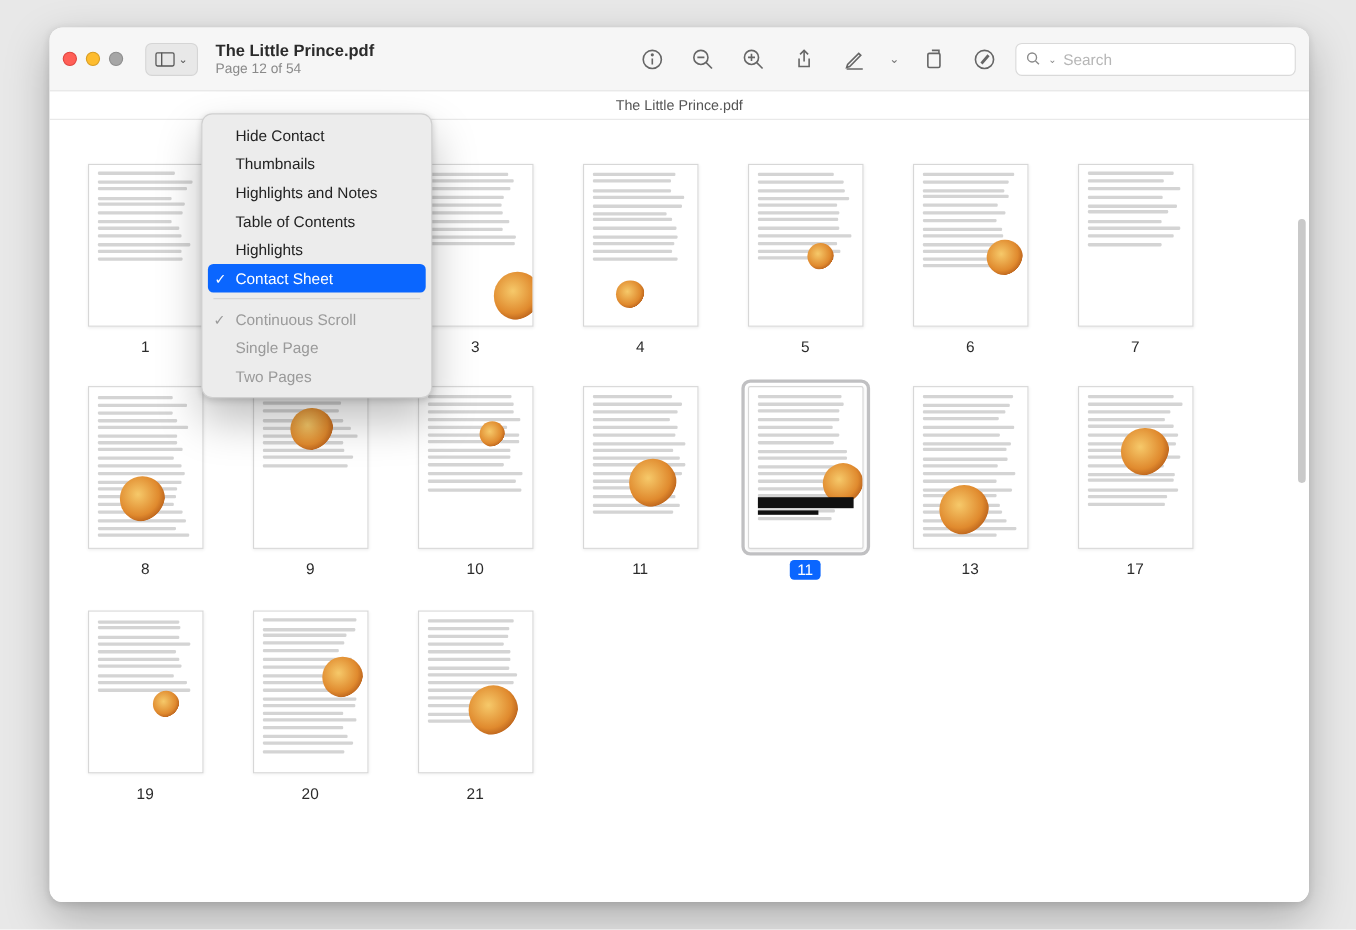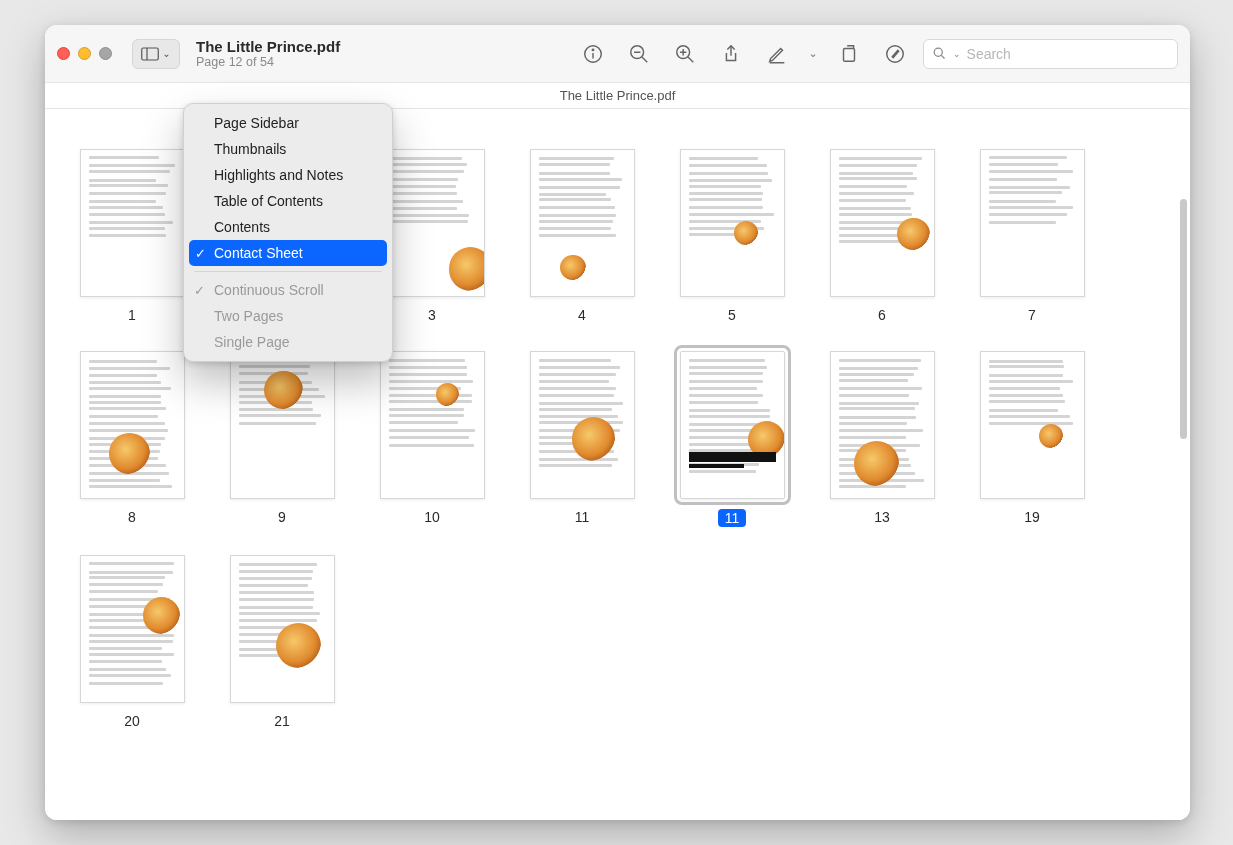--- a/index.html
+++ b/index.html
@@ -539,20 +539,41 @@
             <div class="txt" style="top: 111.503px; right: 22.7422px;"></div>
             <div class="txt" style="top: 120px; right: 18.9052px;"></div>
             <div class="txt" style="top: 126.607px; right: 9.86144px;"></div>
             <div class="txt" style="top: 133.474px; right: 27.7907px;"></div>
             <div class="pic" style="width: 44.5703px; height: 44.5703px; left: 23.7571px; top: 89.3486px;"></div>
           </div>
           <div class="pgnum">13</div>
         </div>
         <div class="cell">
           <div class="thumb">
+            <div class="txt" style="top: 7.15849px; right: 16.7708px;"></div>
+            <div class="txt" style="top: 14.1614px; right: 8.44044px;"></div>
+            <div class="txt" style="top: 20.5637px; right: 19.6914px;"></div>
+            <div class="txt" style="top: 27.8771px; right: 24.8627px;"></div>
+            <div class="txt" style="top: 34.044px; right: 16.5864px;"></div>
+            <div class="txt" style="top: 42.1691px; right: 12.8166px;"></div>
+            <div class="txt" style="top: 49.6863px; right: 14.5898px;"></div>
+            <div class="txt" style="top: 55.8586px; right: 25.9179px;"></div>
+            <div class="txt" style="top: 62.4817px; right: 10.9822px;"></div>
+            <div class="txt" style="top: 69.659px; right: 25.0637px;"></div>
+            <div class="txt" style="top: 77.7918px; right: 15.0403px;"></div>
+            <div class="txt" style="top: 83.2982px; right: 16.3297px;"></div>
+            <div class="txt" style="top: 91.7064px; right: 13.0022px;"></div>
+            <div class="txt" style="top: 97.704px; right: 22.3405px;"></div>
+            <div class="txt" style="top: 104.833px; right: 24.0224px;"></div>
+            <div class="pic" style="width: 43.6078px; height: 43.6078px; left: 38.6126px; top: 36.6748px;"></div>
+          </div>
+          <div class="pgnum">17</div>
+        </div>
+        <div class="cell">
+          <div class="thumb">
             <div class="txt" style="top: 7.67239px; right: 20.7373px;"></div>
             <div class="txt" style="top: 13.0396px; right: 19.5047px;"></div>
             <div class="txt" style="top: 21.7046px; right: 20.6974px;"></div>
             <div class="txt" style="top: 28.2737px; right: 10.9833px;"></div>
             <div class="txt" style="top: 35.1505px; right: 23.8294px;"></div>
             <div class="txt" style="top: 42.2697px; right: 20.556px;"></div>
             <div class="txt" style="top: 48.2983px; right: 18.1884px;"></div>
             <div class="txt" style="top: 56.5829px; right: 25.1958px;"></div>
             <div class="txt" style="top: 63.2556px; right: 13.5137px;"></div>
             <div class="txt" style="top: 70.0188px; right: 10.6915px;"></div>
@@ -603,28 +624,28 @@
             <div class="pic" style="width: 45.1078px; height: 45.1078px; left: 45.353px; top: 67.077px;"></div>
           </div>
           <div class="pgnum">21</div>
         </div>
       </div>
     <div class="scrollhint"></div>
   </div>
 
   <div class="menu">
     <div id="menu-top">
-        <div class="mi"><span>Page Sidebar</span></div>
+        <div class="mi"><span>Hide Contact</span></div>
         <div class="mi"><span>Thumbnails</span></div>
         <div class="mi"><span>Highlights and Notes</span></div>
         <div class="mi"><span>Table of Contents</span></div>
-        <div class="mi"><span>Contents</span></div>
+        <div class="mi"><span>Highlights</span></div>
         <div class="mi active"><span class="check">✓</span><span>Contact Sheet</span></div>
       </div>
     <hr>
     <div id="menu-bot">
         <div class="mi disabled"><span class="check">✓</span><span>Continuous Scroll</span></div>
+        <div class="mi disabled"><span>Single Page</span></div>
         <div class="mi disabled"><span>Two Pages</span></div>
-        <div class="mi disabled"><span>Single Page</span></div>
       </div>
   </div>
 
 </div>
 
 </body></html>

